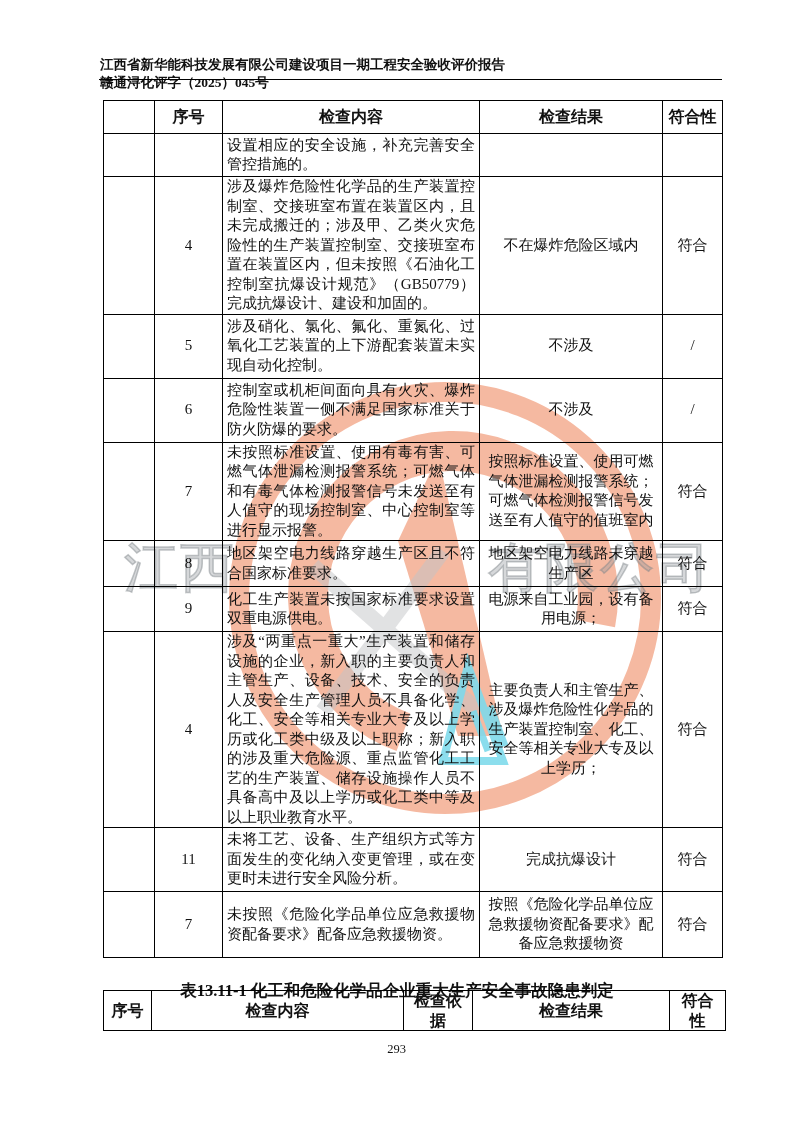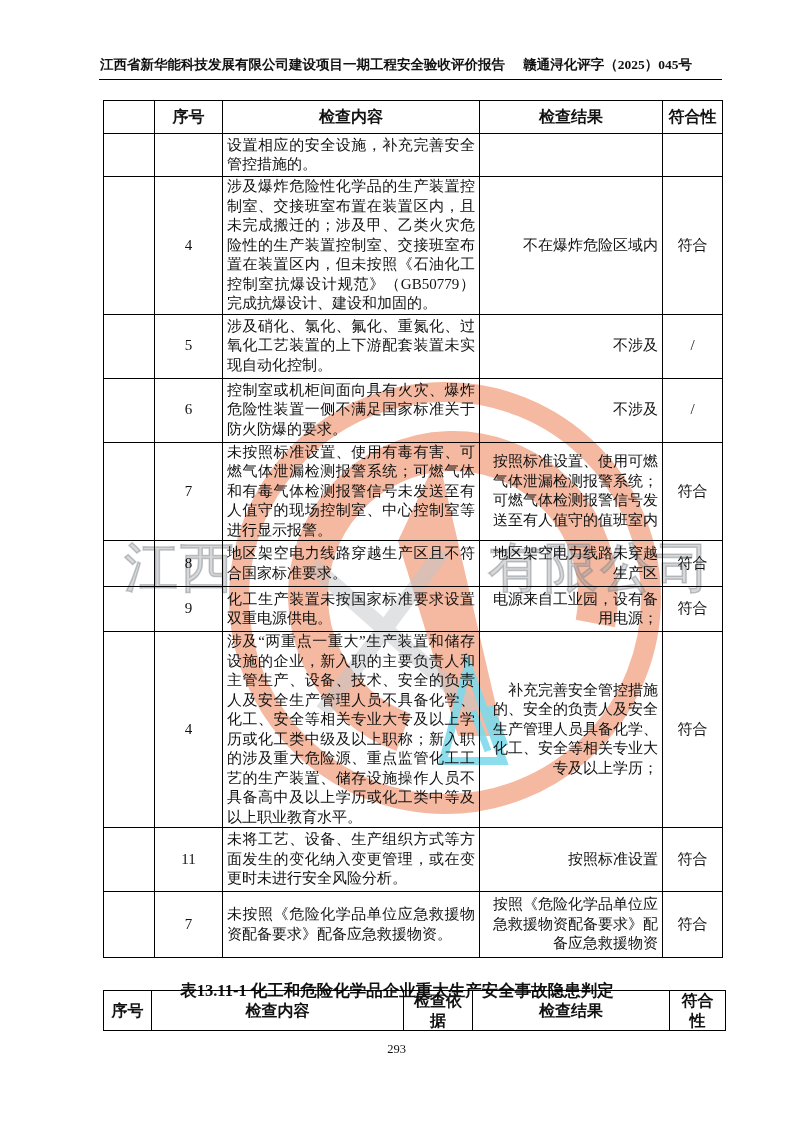--- a/index.html
+++ b/index.html
@@ -1,31 +1,31 @@
 <!DOCTYPE html>
 <html><head>
 <meta charset="utf-8">
 <style>
   html,body{margin:0;padding:0;background:#e8e8e8;}
   .page{position:relative;width:793px;height:1122px;background:#ffffff;margin:0 auto;
         font-family:"Liberation Serif", serif;color:#111;overflow:hidden;}
   
   .pg-header{position:absolute;left:100px;top:56px;width:592px;display:flex;
-             justify-content:space-between;font-size:13.5px;font-weight:bold;z-index:2;}
+             justify-content:space-between;font-size:13.5px;font-weight:bold;z-index:2;flex-direction:column;}
   .pg-header-rule{position:absolute;left:99px;top:79px;width:623px;border-top:1.8px solid #000;z-index:2;}
   
   table.doc{border-collapse:collapse;table-layout:fixed;position:absolute;z-index:2;background:transparent;}
   table.doc td,table.doc th{border:1.6px solid #000;padding:0 4px;vertical-align:middle;
         font-size:15px;line-height:19.5px;overflow:hidden;}
   table.doc th{font-weight:bold;text-align:center;font-size:16px;}
   .t1{left:103px;top:100px;width:619px;}
   .t2{left:103px;top:990px;width:622px;}
   td.seq,td.comp{text-align:center;}
   td.content{text-align:justify;margin-left:45px;}
-  td.result{text-align:right;}
+  td.result{text-align:center;}
   
   .sec-heading{position:absolute;left:72px;top:903px;width:650px;font-size:19px;line-height:33px;
                font-weight:bold;text-align:justify;z-index:2;}
   .tbl-caption{position:absolute;left:72px;top:980px;width:650px;text-align:center;
                font-size:16.5px;font-weight:bold;z-index:2;}
   
   .foot-rule{position:absolute;left:103px;top:1030px;width:619px;border-top:1.5px solid #000;z-index:2;}
   .page-num{position:absolute;left:0;top:1042px;width:793px;text-align:center;font-size:12.5px;z-index:2;}
   
   .stamp{position:absolute;left:228px;top:381px;width:434px;height:434px;z-index:0;opacity:.8;}
@@ -129,28 +129,28 @@
       <td></td>
       <td class="seq">9</td>
       <td class="content">化工生产装置未按国家标准要求设置双重电源供电。</td>
       <td class="result">电源来自工业园，设有备用电源；</td>
       <td class="comp">符合</td>
     </tr>
     <tr style="height:175px">
       <td></td>
       <td class="seq">4</td>
       <td class="content">涉及“两重点一重大”生产装置和储存设施的企业，新入职的主要负责人和主管生产、设备、技术、安全的负责人及安全生产管理人员不具备化学、化工、安全等相关专业大专及以上学历或化工类中级及以上职称；新入职的涉及重大危险源、重点监管化工工艺的生产装置、储存设施操作人员不具备高中及以上学历或化工类中等及以上职业教育水平。</td>
-      <td class="result">补充完善安全管控措施的、安全的负责人及安全生产管理人员具备化学、化工、安全等相关专业大专及以上学历；</td>
+      <td class="result">主要负责人和主管生产、涉及爆炸危险性化学品的生产装置控制室、化工、安全等相关专业大专及以上学历；</td>
       <td class="comp">符合</td>
     </tr>
     <tr style="height:64px">
       <td></td>
       <td class="seq">11</td>
       <td class="content">未将工艺、设备、生产组织方式等方面发生的变化纳入变更管理，或在变更时未进行安全风险分析。</td>
-      <td class="result">按照标准设置</td>
+      <td class="result">完成抗爆设计</td>
       <td class="comp">符合</td>
     </tr>
     <tr style="height:66px">
       <td></td>
       <td class="seq">7</td>
       <td class="content">未按照《危险化学品单位应急救援物资配备要求》配备应急救援物资。</td>
       <td class="result">按照《危险化学品单位应急救援物资配备要求》配备应急救援物资</td>
       <td class="comp">符合</td>
     </tr>
   </tbody>

